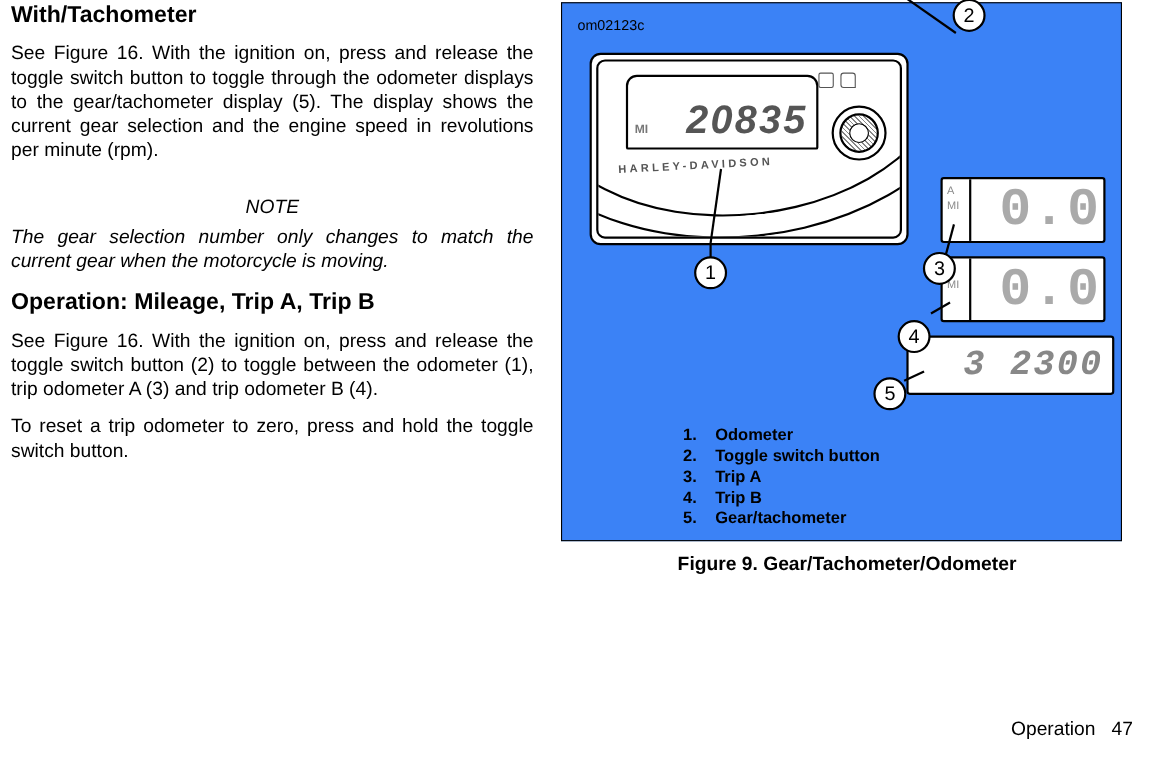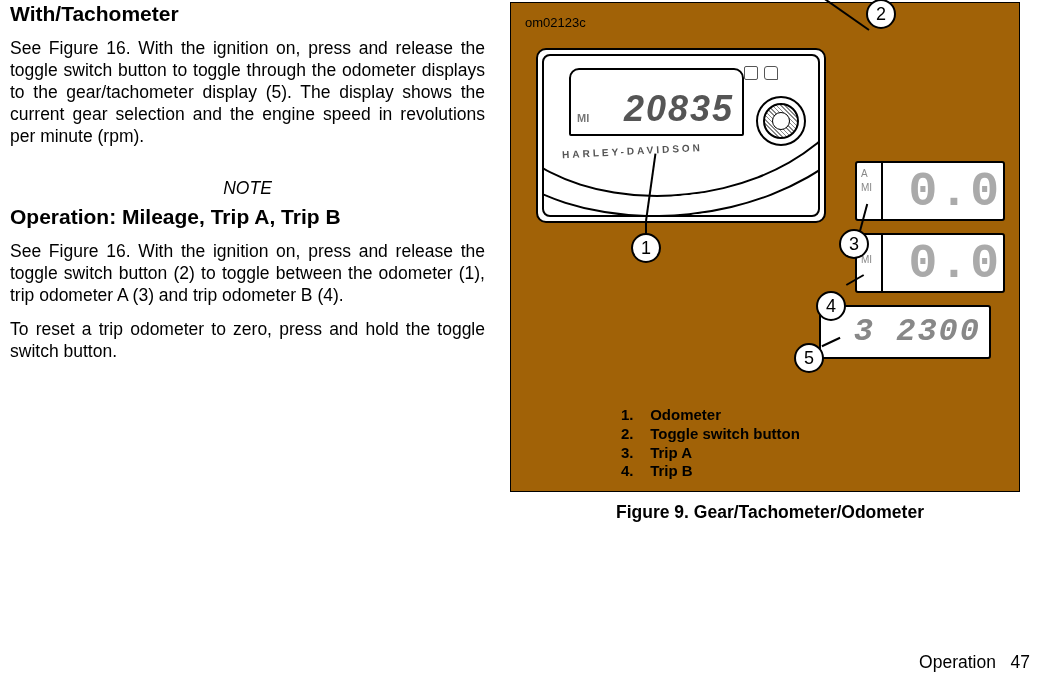--- a/index.html
+++ b/index.html
@@ -46,21 +46,21 @@
     font-size: 17.5px;
     line-height: 1.25;
     margin-bottom: 14px;
     text-align: justify;
   }
   .figure-box {
     border: 1.5px solid #000;
     width: 510px;
     height: 490px;
     position: relative;
-    background: #a16207;
+    background: #3b82f6;
   }
   .fig-ref {
     position: absolute;
     top: 12px;
     left: 14px;
     font-size: 13px;
   }
   .fig-caption {
     text-align: center;
     font-weight: bold;
@@ -230,41 +230,42 @@
     right: 2px;
     top: 2px;
     font-family: "Courier New", monospace;
     font-size: 48px;
     font-weight: bold;
     color: #aaa;
     letter-spacing: 2px;
   }
   .mini-a { top: 158px; }
   .mini-b { top: 230px; }
-  .mini-c { top: 302px; right: 28px; width: 172px; height: 54px; }
+  .mini-c { top: 302px; right: 6px; width: 189px; height: 54px; }
   .mini-c .digits2 {
     position: absolute;
     right: 8px;
     top: 6px;
     font-family: "Courier New", monospace;
     font-size: 32px;
     font-style: italic;
     font-weight: bold;
     color: #888;
     letter-spacing: 2px;
   }
 </style>
 </head>
 <body>
 
 <div class="page">
   <div class="left-col">
     <h2 class="section">With/Tachometer</h2>
     <p class="body-text">See Figure 16. With the ignition on, press and release the toggle switch button to toggle through the odometer displays to the gear/tachometer display (5). The display shows the current gear selection and the engine speed in revolutions per minute (rpm).</p>
     <p class="note-label">NOTE</p>
+    <p class="note-text">The gear selection number only changes to match the current gear when the motorcycle is moving.</p>
     <h2 class="section">Operation: Mileage, Trip A, Trip B</h2>
     <p class="body-text">See Figure 16. With the ignition on, press and release the toggle switch button (2) to toggle between the odometer (1), trip odometer A (3) and trip odometer B (4).</p>
     <p class="body-text">To reset a trip odometer to zero, press and hold the toggle switch button.</p>
   </div>
 
   <div class="right-col">
     <div class="figure-box">
       <span class="fig-ref">om02123c</span>
 
       <div class="cluster">
@@ -316,20 +317,21 @@
       <div class="lead" style="top:276px; left:334px; width:20px; height:2px; transform: rotate(-30deg);"></div>
 
       <div class="callout" style="top:340px; left:283px;">5</div>
       <div class="lead" style="top:338px; left:310px; width:20px; height:2px; transform: rotate(-25deg);"></div>
 
       <div class="legend">
         <div>1.    Odometer</div>
         <div>2.    Toggle switch button</div>
         <div>3.    Trip A</div>
         <div>4.    Trip B</div>
+        <div>5.    Gear/tachometer</div>
       </div>
     </div>
     <p class="fig-caption">Figure 9. Gear/Tachometer/Odometer</p>
   </div>
 </div>
 
 <div class="footer">
   <span>Operation</span>&nbsp;&nbsp;
   <span>47</span>
 </div>

